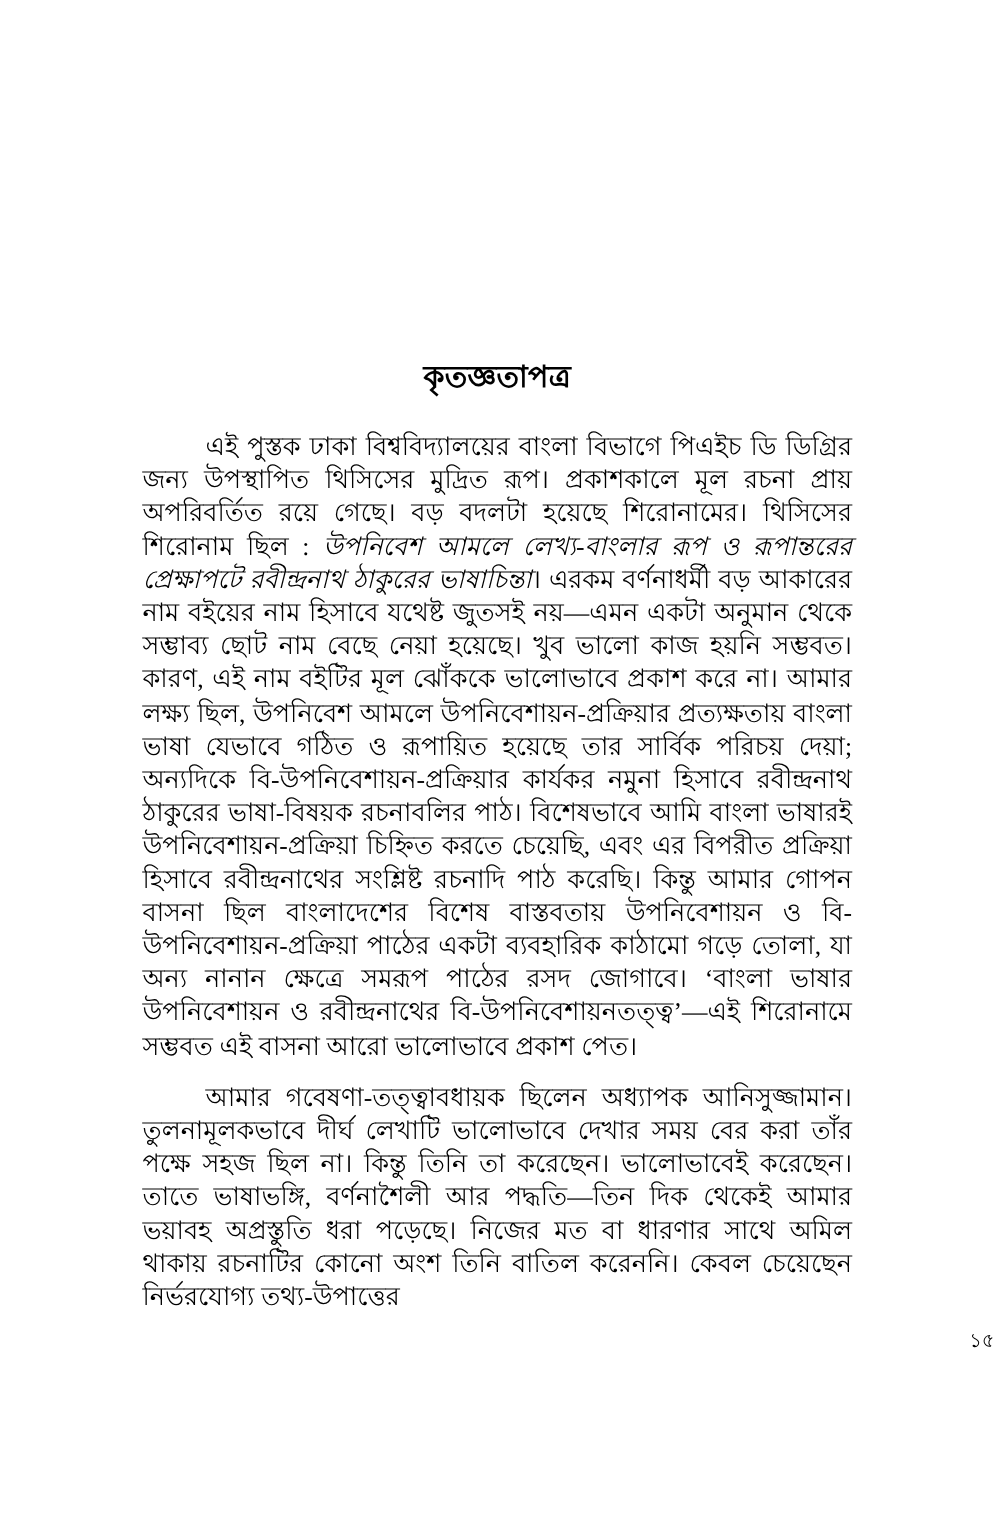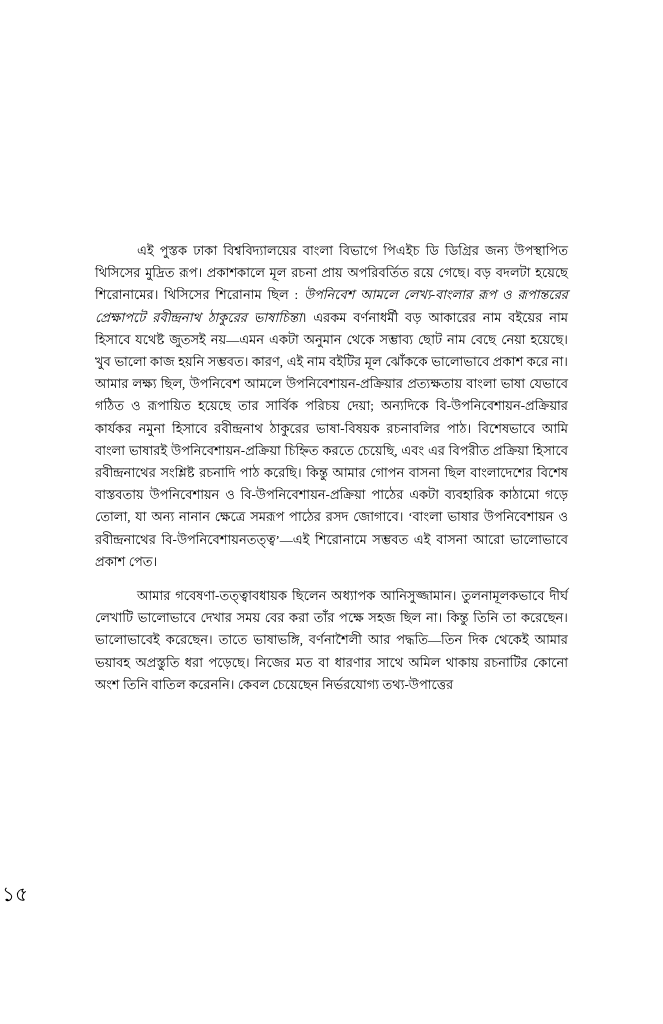--- a/index.html
+++ b/index.html
@@ -36,53 +36,54 @@
     text-align: center;
     font-size: 20px;
     font-weight: bold;
     line-height: 1.25;
     margin: 0 0 22px 0;
     letter-spacing: 0.2px;
   }
 
   .para {
     margin: 0;
-    font-size: 13px;
+    font-size: 17px;
     line-height: 22.2px;
     text-align: justify;
     text-justify: inter-word;
     text-indent: 42px;
     word-spacing: 0.2px;
   }
 
   .para + .para {
     margin-top: 12px;
   }
 
   .it {
     font-style: italic;
   }
 
   .page-number {
     position: absolute;
     left: 2px;
     right: 0;
     top: 884px;
-    text-align: left;
-    font-size: 20px;
+    text-align: right;
+    font-size: 13px;
     line-height: 20px;
   }
 </style>
 </head>
 <body>
 
 <div class="page">
 
   <div class="text-column">
 
+    <h1 class="chapter-title">কৃতজ্ঞতাপত্র</h1>
 
     <p class="para" id="para-1"><span>এই পুস্তক ঢাকা বিশ্ববিদ্যালয়ের বাংলা বিভাগে পিএইচ ডি ডিগ্রির জন্য উপস্থাপিত থিসিসের মুদ্রিত রূপ। প্রকাশকালে মূল রচনা প্রায় অপরিবর্তিত রয়ে গেছে। বড় বদলটা হয়েছে শিরোনামের। থিসিসের শিরোনাম ছিল : </span><span class="it">উপনিবেশ আমলে লেখ্য-বাংলার রূপ ও রূপান্তরের প্রেক্ষাপটে রবীন্দ্রনাথ ঠাকুরের ভাষাচিন্তা</span><span>। এরকম বর্ণনাধর্মী বড় আকারের নাম বইয়ের নাম হিসাবে যথেষ্ট জুতসই নয়—এমন একটা অনুমান থেকে সম্ভাব্য ছোট নাম বেছে নেয়া হয়েছে। খুব ভালো কাজ হয়নি সম্ভবত। কারণ, এই নাম বইটির মূল ঝোঁককে ভালোভাবে প্রকাশ করে না। আমার লক্ষ্য ছিল, উপনিবেশ আমলে উপনিবেশায়ন-প্রক্রিয়ার প্রত্যক্ষতায় বাংলা ভাষা যেভাবে গঠিত ও রূপায়িত হয়েছে তার সার্বিক পরিচয় দেয়া; অন্যদিকে বি-উপনিবেশায়ন-প্রক্রিয়ার কার্যকর নমুনা হিসাবে রবীন্দ্রনাথ ঠাকুরের ভাষা-বিষয়ক রচনাবলির পাঠ। বিশেষভাবে আমি বাংলা ভাষারই উপনিবেশায়ন-প্রক্রিয়া চিহ্নিত করতে চেয়েছি, এবং এর বিপরীত প্রক্রিয়া হিসাবে রবীন্দ্রনাথের সংশ্লিষ্ট রচনাদি পাঠ করেছি। কিন্তু আমার গোপন বাসনা ছিল বাংলাদেশের বিশেষ বাস্তবতায় উপনিবেশায়ন ও বি-উপনিবেশায়ন-প্রক্রিয়া পাঠের একটা ব্যবহারিক কাঠামো গড়ে তোলা, যা অন্য নানান ক্ষেত্রে সমরূপ পাঠের রসদ জোগাবে। ‘বাংলা ভাষার উপনিবেশায়ন ও রবীন্দ্রনাথের বি-উপনিবেশায়নতত্ত্ব’—এই শিরোনামে সম্ভবত এই বাসনা আরো ভালোভাবে প্রকাশ পেত।</span></p>
     <p class="para" id="para-2"><span>আমার গবেষণা-তত্ত্বাবধায়ক ছিলেন অধ্যাপক আনিসুজ্জামান। তুলনামূলকভাবে দীর্ঘ লেখাটি ভালোভাবে দেখার সময় বের করা তাঁর পক্ষে সহজ ছিল না। কিন্তু তিনি তা করেছেন। ভালোভাবেই করেছেন। তাতে ভাষাভঙ্গি, বর্ণনাশৈলী আর পদ্ধতি—তিন দিক থেকেই আমার ভয়াবহ অপ্রস্তুতি ধরা পড়েছে। নিজের মত বা ধারণার সাথে অমিল থাকায় রচনাটির কোনো অংশ তিনি বাতিল করেননি। কেবল চেয়েছেন নির্ভরযোগ্য তথ্য-উপাত্তের</span></p>
 
   </div>
 
   <div class="page-number">১৫</div>
 
 </div>
 

